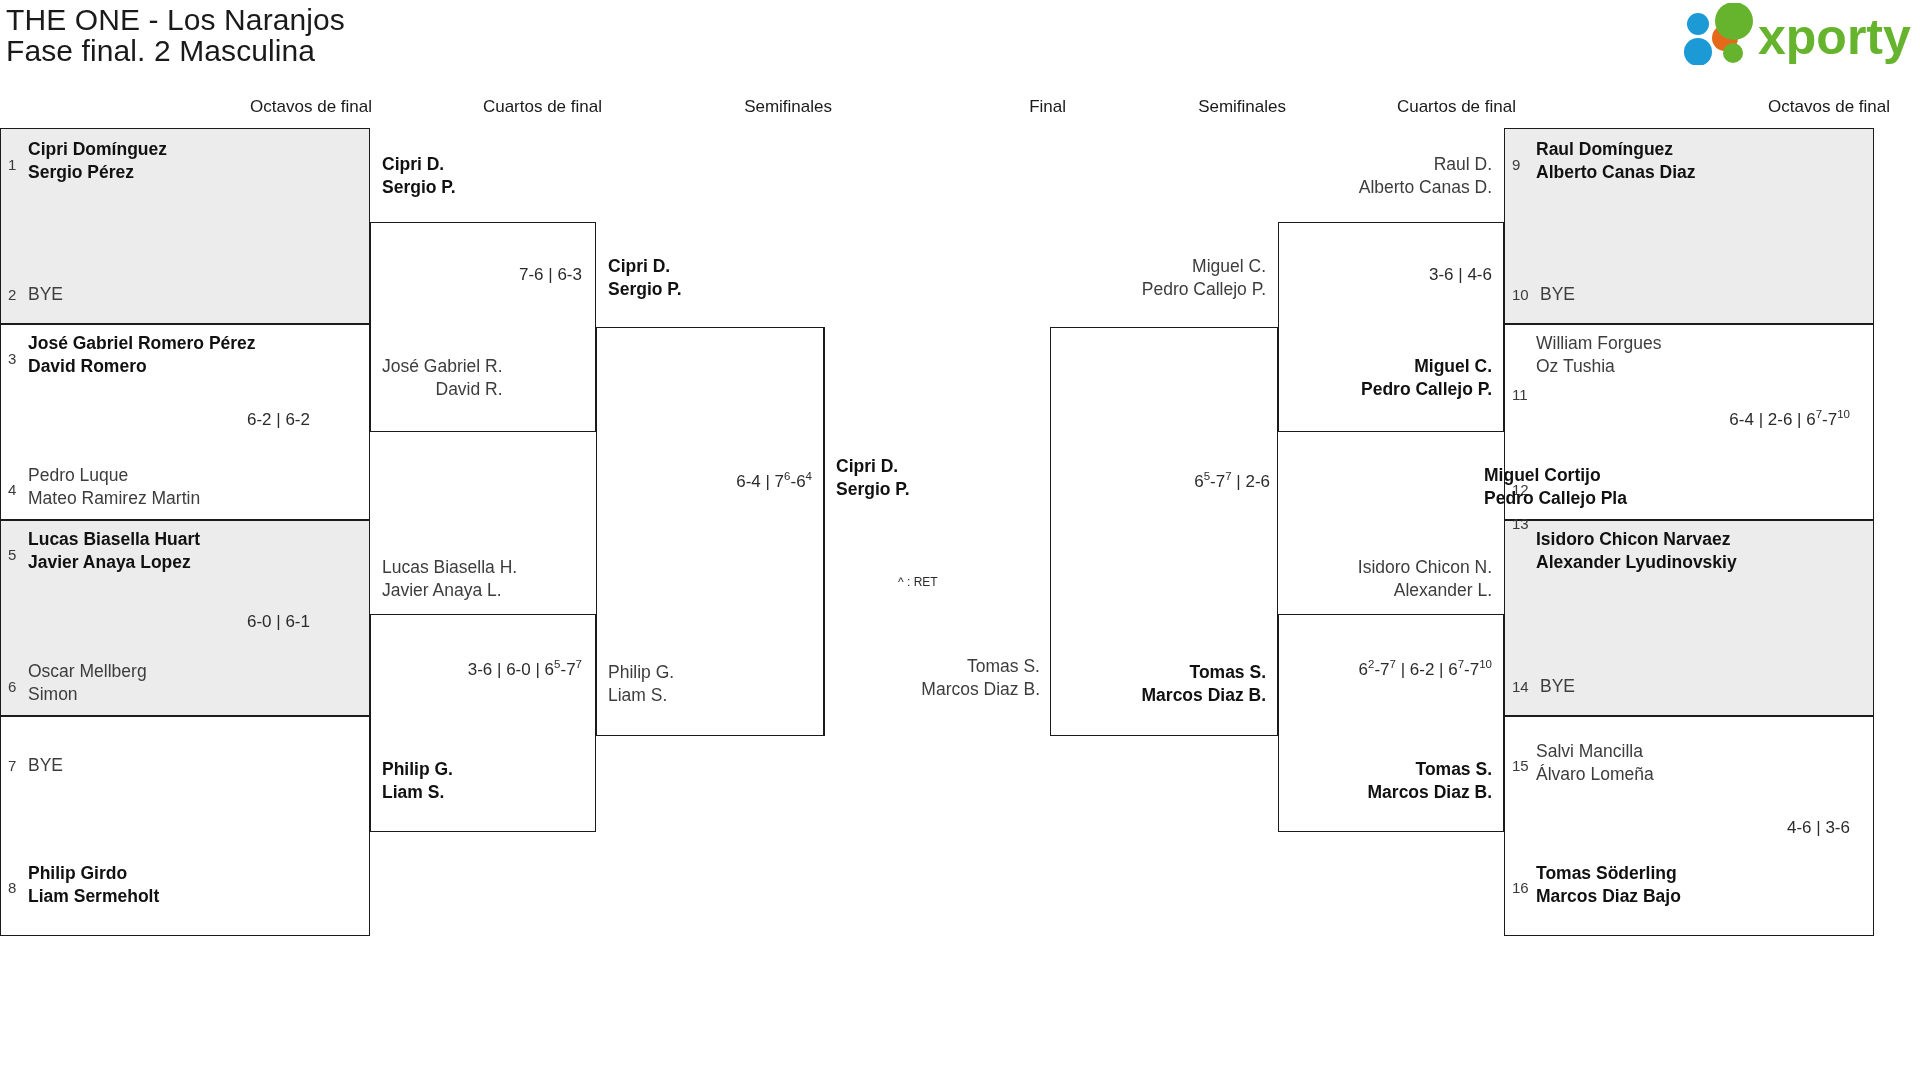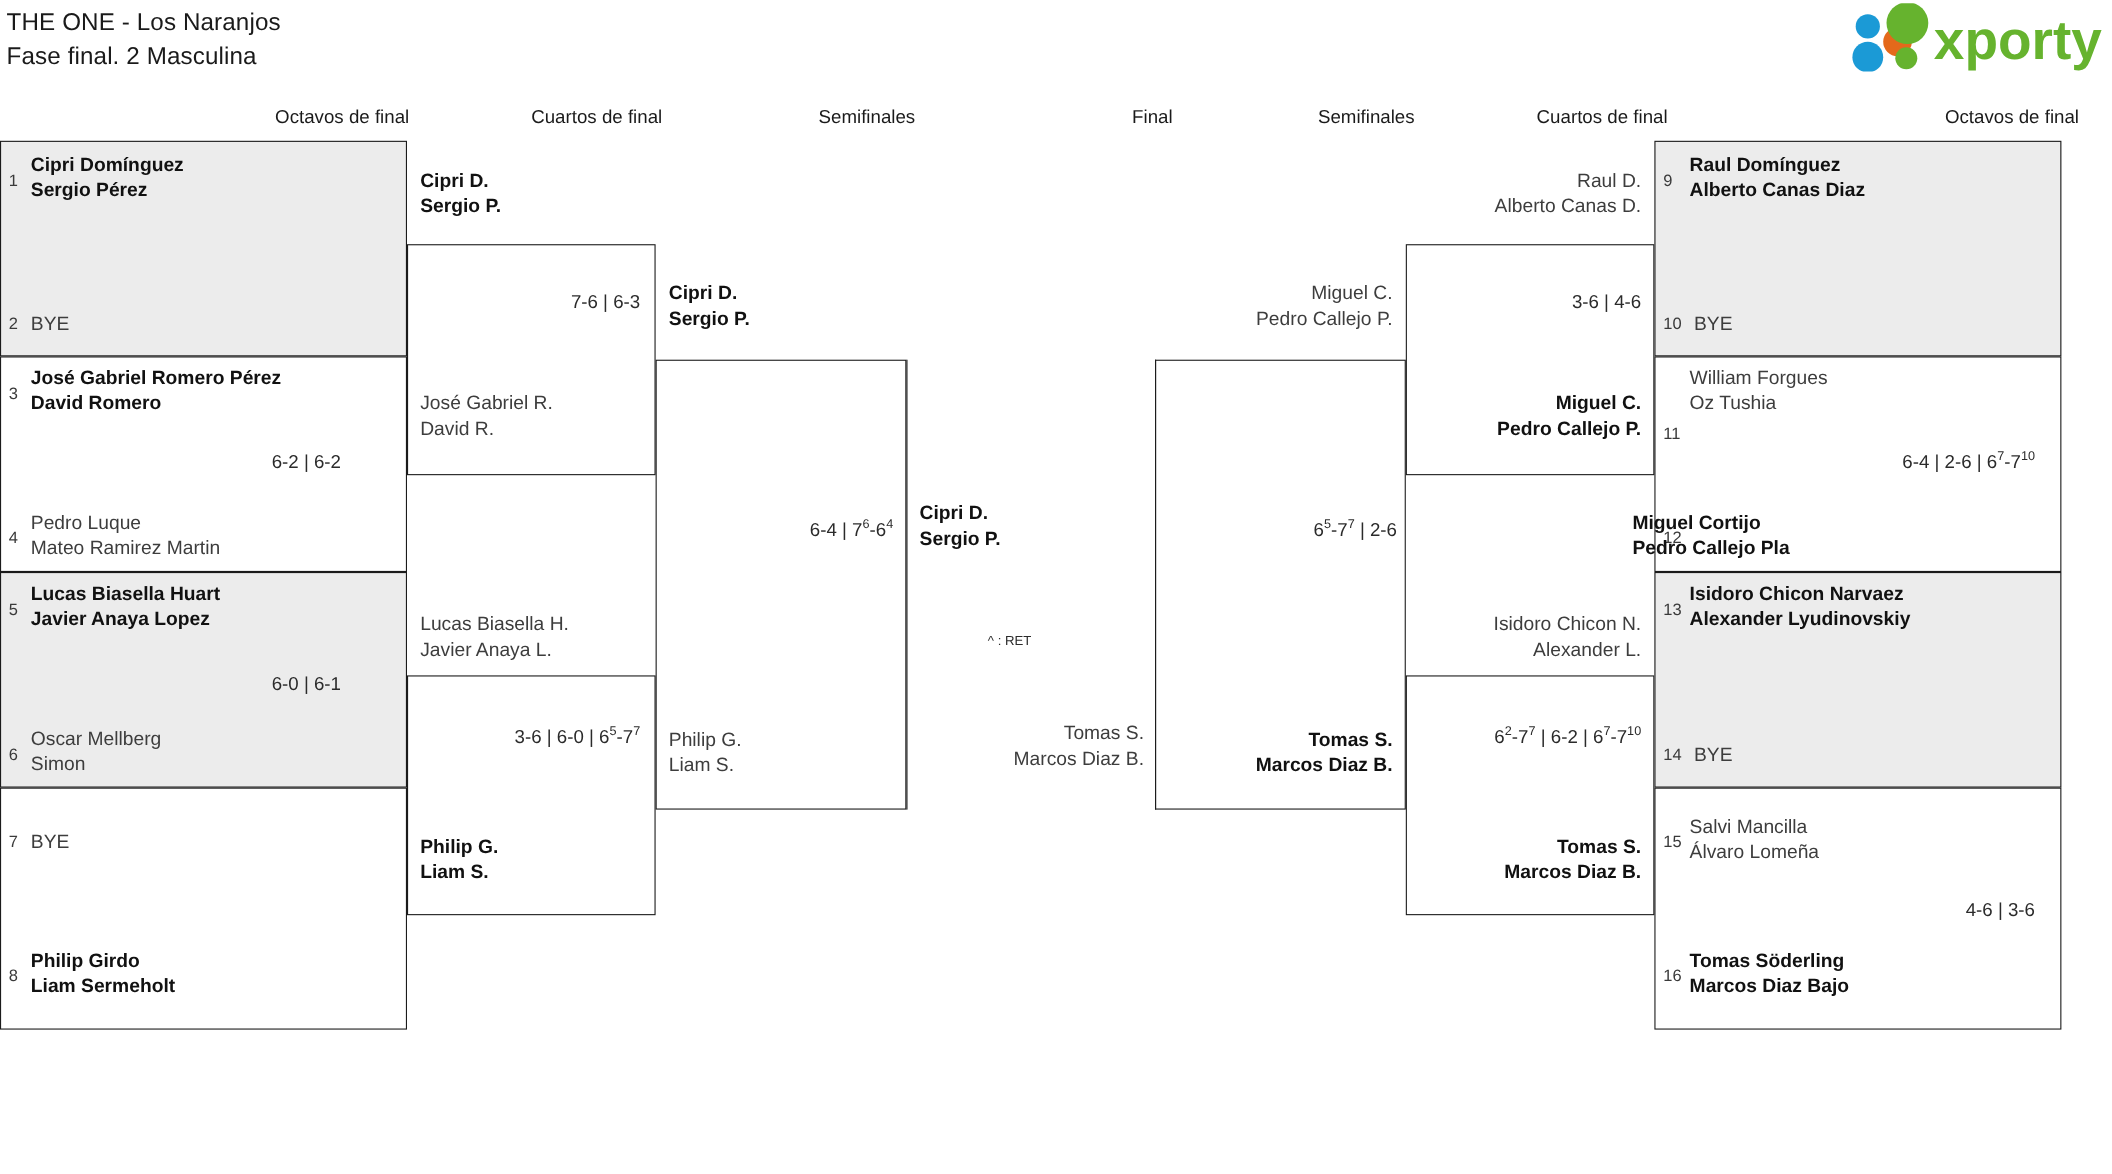--- a/index.html
+++ b/index.html
@@ -7,21 +7,21 @@
     width: 1920px; height: 1067px;
     background: #ffffff;
     font-family: "Liberation Sans", sans-serif;
     overflow: hidden;
   }
   #root { position: relative; width: 1920px; height: 1067px; }
 
   
   .title-block { position: absolute; left: 6px; top: 4px; }
   .title-line {
-    font-size: 22px; font-weight: 400; color: #1a1a1a;
+    font-size: 30px; font-weight: 400; color: #1a1a1a;
     line-height: 31px; letter-spacing: 0.1px; white-space: nowrap;
   }
 
   .logo { position: absolute; right: 8px; top: 3px; width: 232px; height: 62px; }
   .logo svg { display: block; }
 
   
   .round-head {
     position: absolute; font-size: 17px; color: #1a1a1a;
     text-align: right; white-space: nowrap; top: 97px;
@@ -137,21 +137,21 @@
   <div class="box" style="left:370px; top:222px; width:226px; height:210px;"></div>
   <div class="box" style="left:370px; top:614px; width:226px; height:218px;"></div>
 
   <div class="entry winner" style="left:382px; top:153px;">
     <span class="nm">Cipri D.</span>
     <span class="nm">Sergio P.</span>
   </div>
   <div class="score" style="left:382px; top:265px; width:200px;">
     <span>7-6 | 6-3</span>
   </div>
-  <div class="entry loser" style="left:382px; top:355px;">
+  <div class="entry loser" style="left:382px; top:355px;text-align:right;">
     <span class="nm">José Gabriel R.</span>
     <span class="nm">David R.</span>
   </div>
 
   <div class="entry loser" style="left:382px; top:556px;">
     <span class="nm">Lucas Biasella H.</span>
     <span class="nm">Javier Anaya L.</span>
   </div>
   <div class="score" style="left:382px; top:660px; width:200px;">
     <span>3-6 | 6-0 | 6<sup>5</sup>-7<sup>7</sup></span>
@@ -249,21 +249,21 @@
   </div>
   <div class="score" style="left:1560px; top:410px; width:290px;">
     <span>6-4 | 2-6 | 6<sup>7</sup>-7<sup>10</sup></span>
   </div>
   <div class="seed" style="left:1512px; top:481px;">12</div>
   <div class="entry winner" style="left:1484px; top:464px;">
     <span class="nm">Miguel Cortijo</span>
     <span class="nm">Pedro Callejo Pla</span>
   </div>
 
-  <div class="seed" style="left:1512px; top:546px;">13</div>
+  <div class="seed" style="left:1512px; top:515px;">13</div>
   <div class="entry winner" style="left:1536px; top:528px;">
     <span class="nm">Isidoro Chicon Narvaez</span>
     <span class="nm">Alexander Lyudinovskiy</span>
   </div>
   <div class="seed" style="left:1512px; top:678px;">14</div>
   <div class="bye" style="left:1540px; top:676px;">BYE</div>
 
   <div class="seed" style="left:1512px; top:757px;">15</div>
   <div class="entry loser" style="left:1536px; top:740px;">
     <span class="nm">Salvi Mancilla</span>

